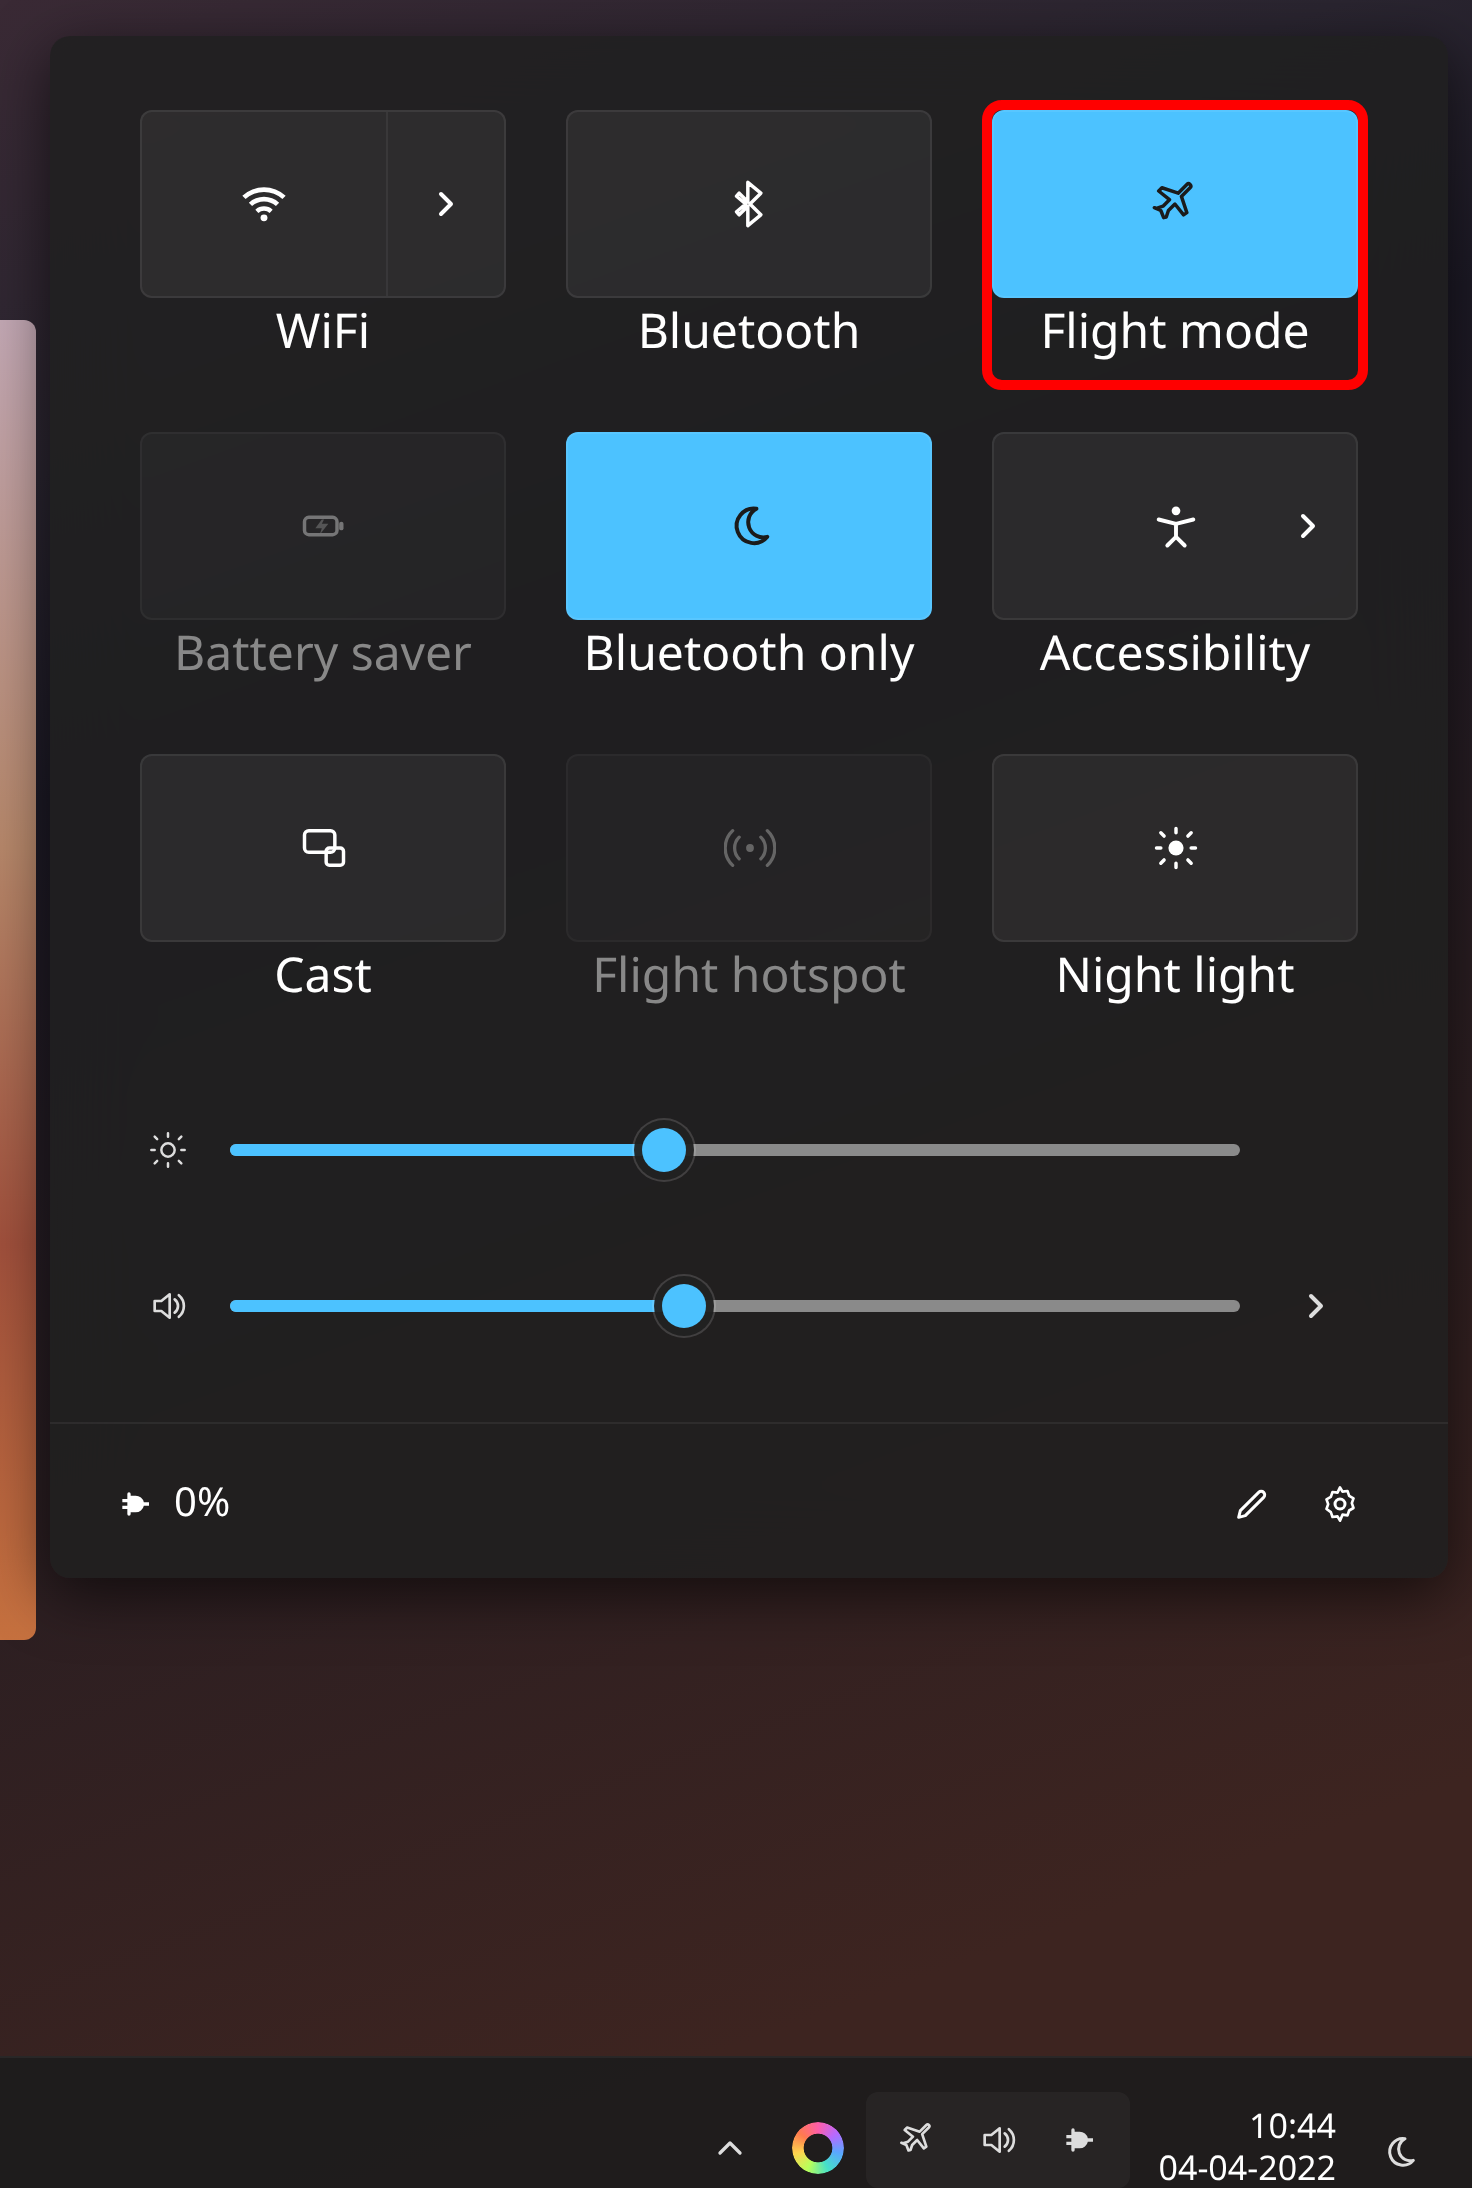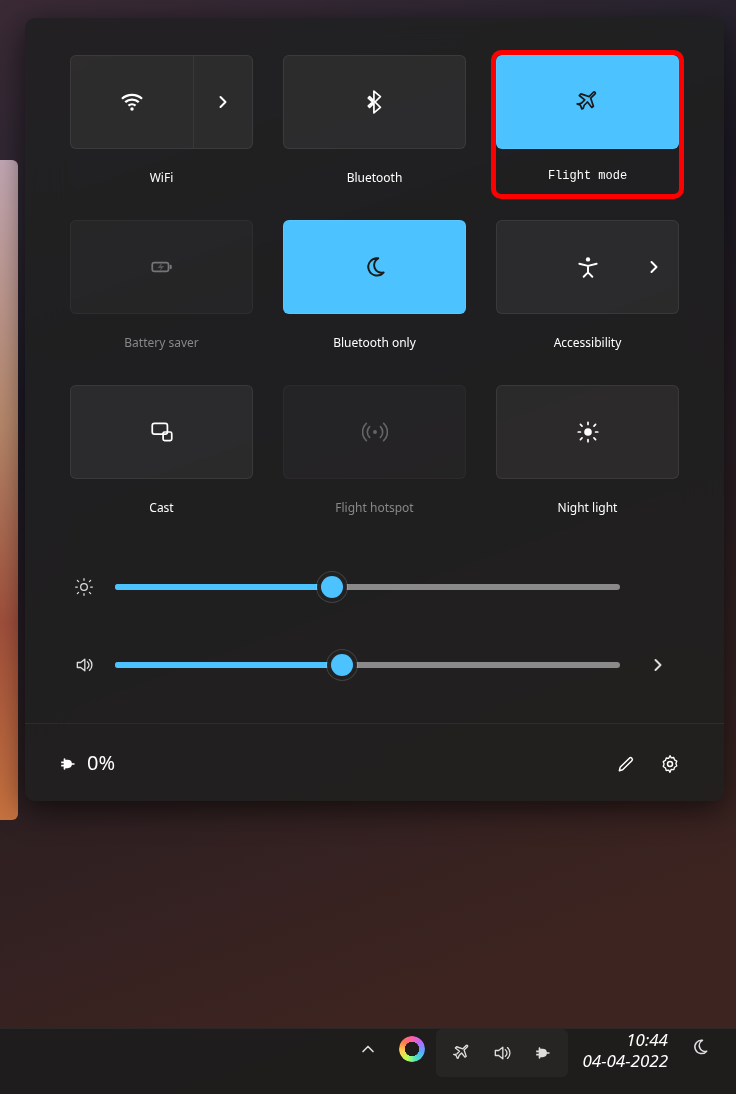--- a/index.html
+++ b/index.html
@@ -42,35 +42,35 @@
     grid-template-columns:repeat(3,1fr);
     gap:28px 24px;
   }
   .tile-wrap{
     display:flex;flex-direction:column;align-items:center;
     position:relative;padding:3px;border-radius:8px;
   }
   .tile-wrap.highlight{
     outline:5px solid var(--highlight);
     outline-offset:-3px;
-    padding-bottom:8px;margin-bottom:-8px;font-family:Liberation Mono, monospace;
+    padding-bottom:8px;margin-bottom:-8px;
   }
   .tile{
     width:100%;height:94px;border-radius:6px;
     background:var(--tile-off);
     border:1px solid var(--tile-border);
     display:flex;align-items:center;justify-content:center;
     position:relative;cursor:pointer;
   }
   .tile.on{background:var(--tile-on);}
   .tile.split{padding:0;}
   .tile.split .split-main{flex:1;height:100%;display:flex;align-items:center;justify-content:center;border-right:1px solid rgba(255,255,255,0.06);}
   .tile.split .split-arrow{width:58px;height:100%;display:flex;align-items:center;justify-content:center;}
   .tile-label{
-    margin-top:20px;font-size:12px;font-weight:400;
+    font-size:24px;font-weight:400;
     color:var(--text);text-align:center;
   }
   .tile-label.dim{color:var(--text-dim);}
   .tile .chev{position:absolute;right:14px;top:50%;transform:translateY(-50%);}
 
   .icon{width:26px;height:26px;display:inline-block;}
   .icon svg{width:100%;height:100%;}
   .icon.sm{width:20px;height:20px;}
 
   .sliders{margin-top:58px;padding:0 4px;}
@@ -100,24 +100,23 @@
     font-size:20px;
   }
   .panel-footer .spacer{flex:1;}
   .panel-footer .foot-btn{width:44px;height:44px;display:flex;align-items:center;justify-content:center;cursor:pointer;border-radius:4px;}
   .battery-status{display:flex;align-items:center;gap:10px;}
 
   
   .taskbar{
     position:absolute;left:0;right:0;bottom:0;height:66px;
     background:rgba(28,28,28,0.92);
-    display:flex;align-items:flex-start;justify-content:flex-end;
+    display:flex;align-items:flex-end;justify-content:flex-end;
     padding:0 18px;gap:4px;
     border-top:1px solid rgba(255,255,255,0.05);
-    font-style:italic;
   }
   .tray-group{
     display:flex;align-items:center;gap:0;
     border-radius:6px;padding:4px 6px;background:rgba(255,255,255,0.04);
   }
   .tray-btn{width:40px;height:40px;display:flex;align-items:center;justify-content:center;cursor:pointer;}
   .tray-clock{
     display:flex;flex-direction:column;align-items:flex-end;
     font-size:17px;line-height:1.25;margin:0 10px;cursor:pointer;
   }

